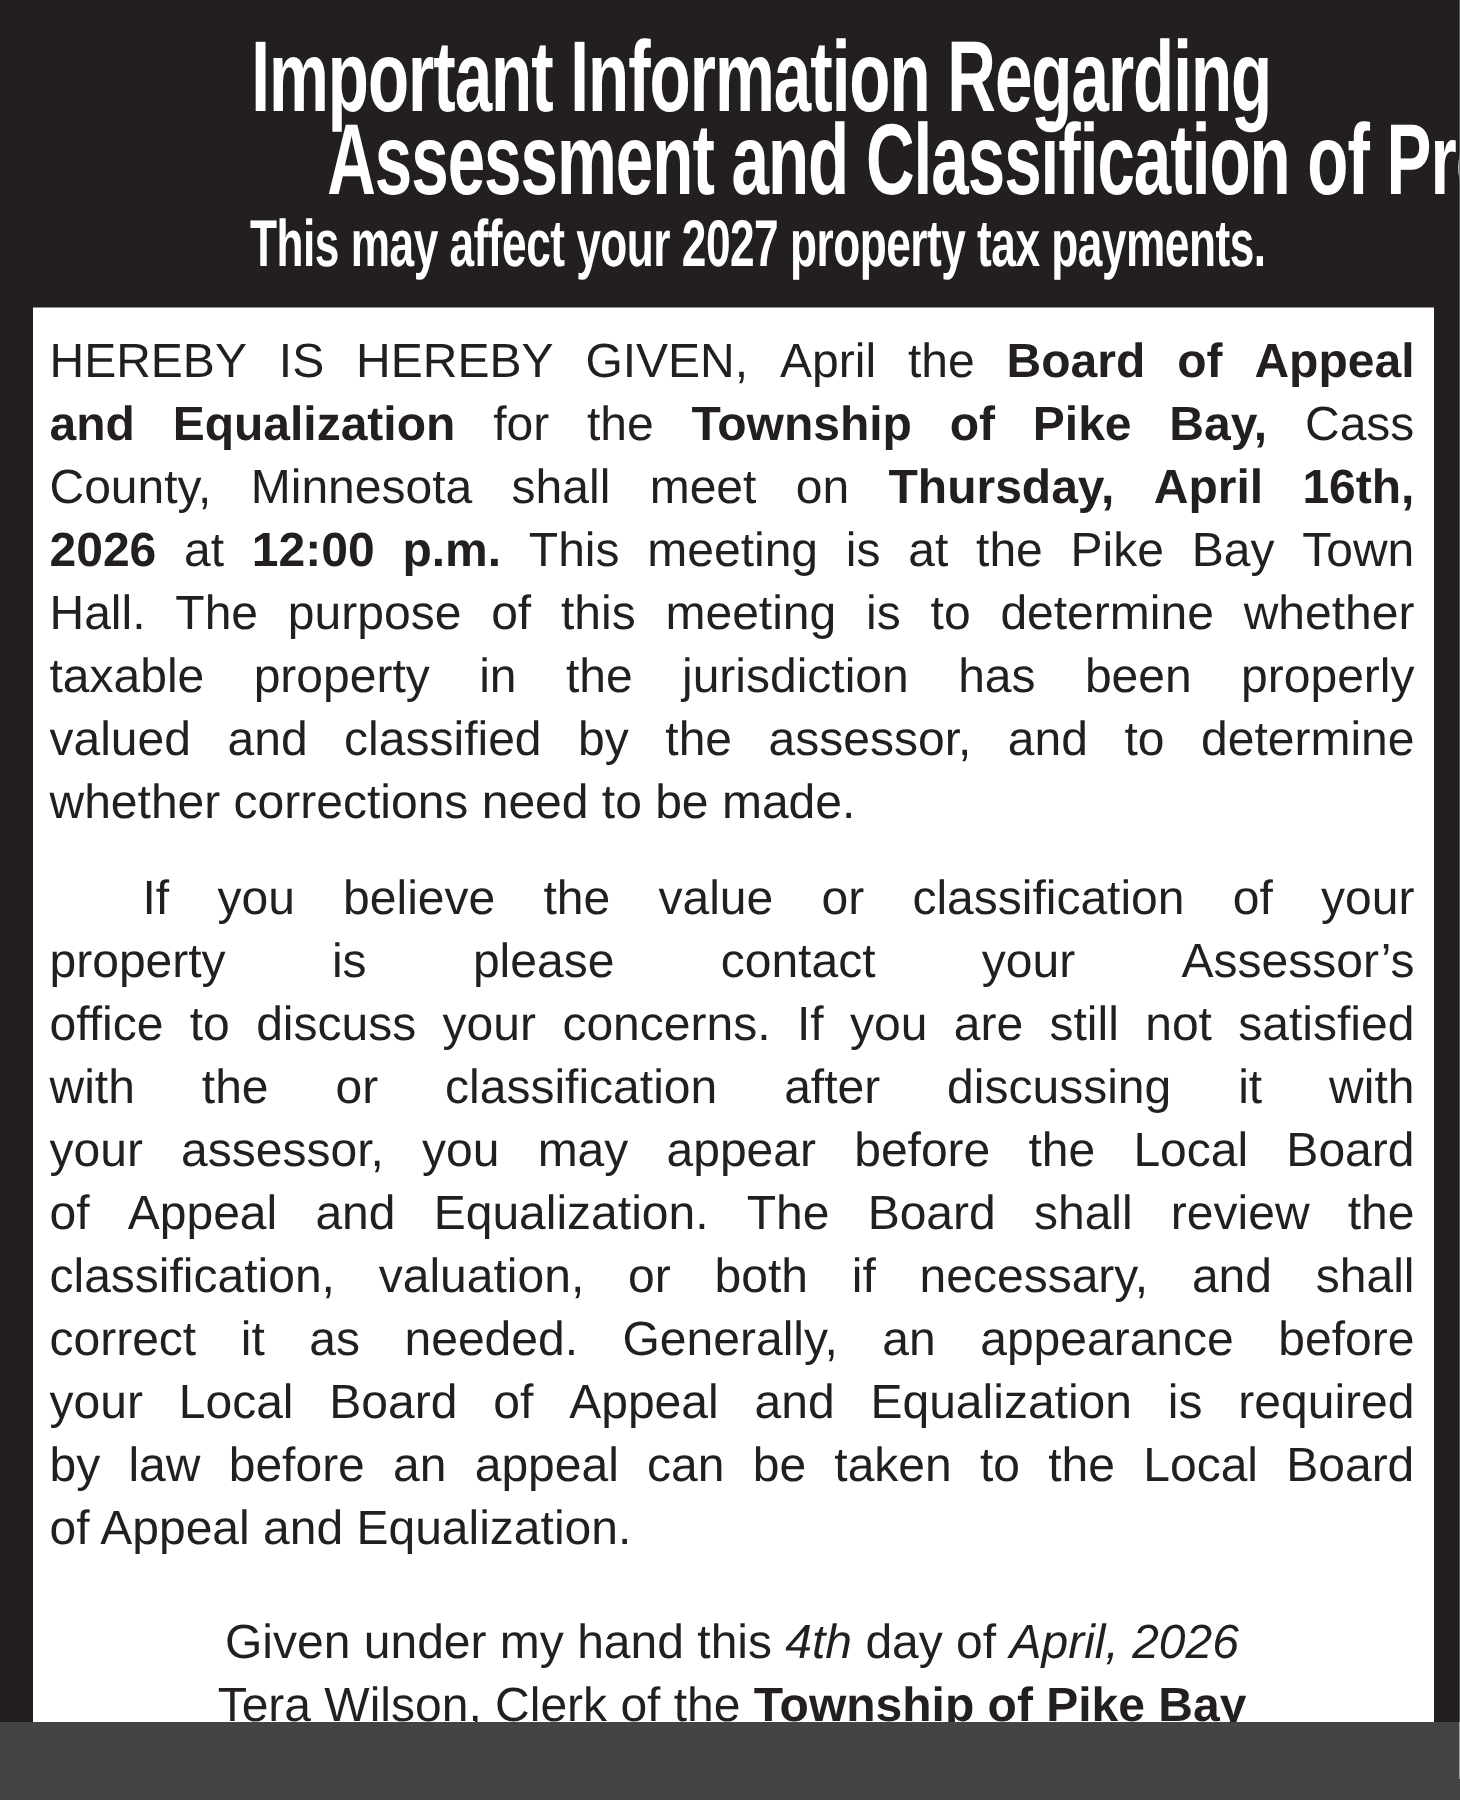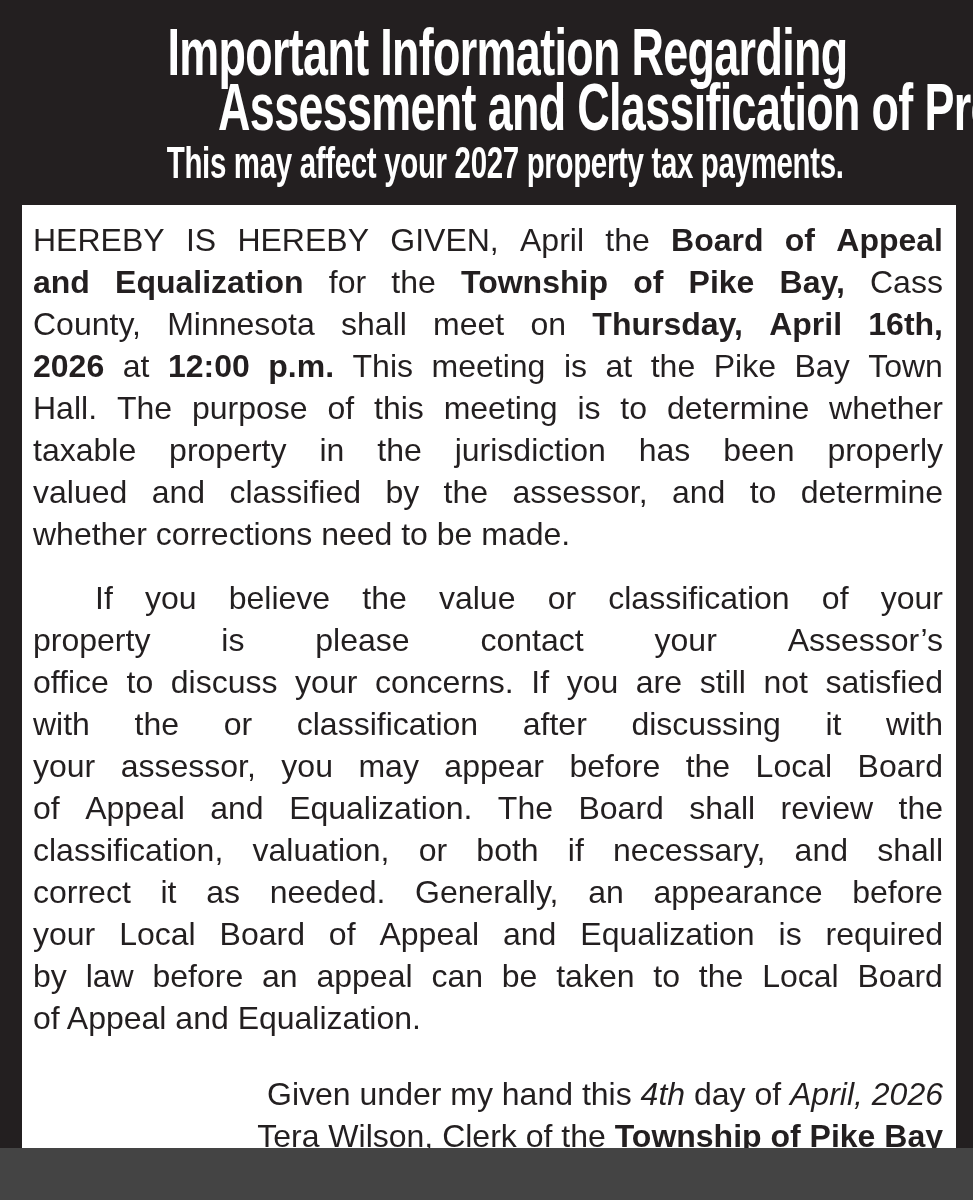--- a/index.html
+++ b/index.html
@@ -29,21 +29,21 @@
     letter-spacing:-0.5px;
   }
   
   .sheet{
     position:absolute;left:22px;top:205px;width:934px;height:977px;
     background:#ffffff;color:#231f20;
     box-sizing:border-box;padding:14px 13px 0 11px;
     font-size:32px;
   }
   .para{margin:0 0 22px 0;}
-  .para.center{text-align:right;margin-top:34px;margin-bottom:0;}
+  .para.center{text-align:center;margin-top:34px;margin-bottom:0;}
   .line{height:42px;line-height:42px;overflow:visible;}
   .line.flex{display:flex;justify-content:space-between;}
   .line.indent{padding-left:62px;}
   .r{font-weight:400;font-style:normal;}
   .b{font-weight:700;font-style:normal;}
   .i{font-style:italic;font-weight:400;}
 </style>
 </head>
 <body>
 

